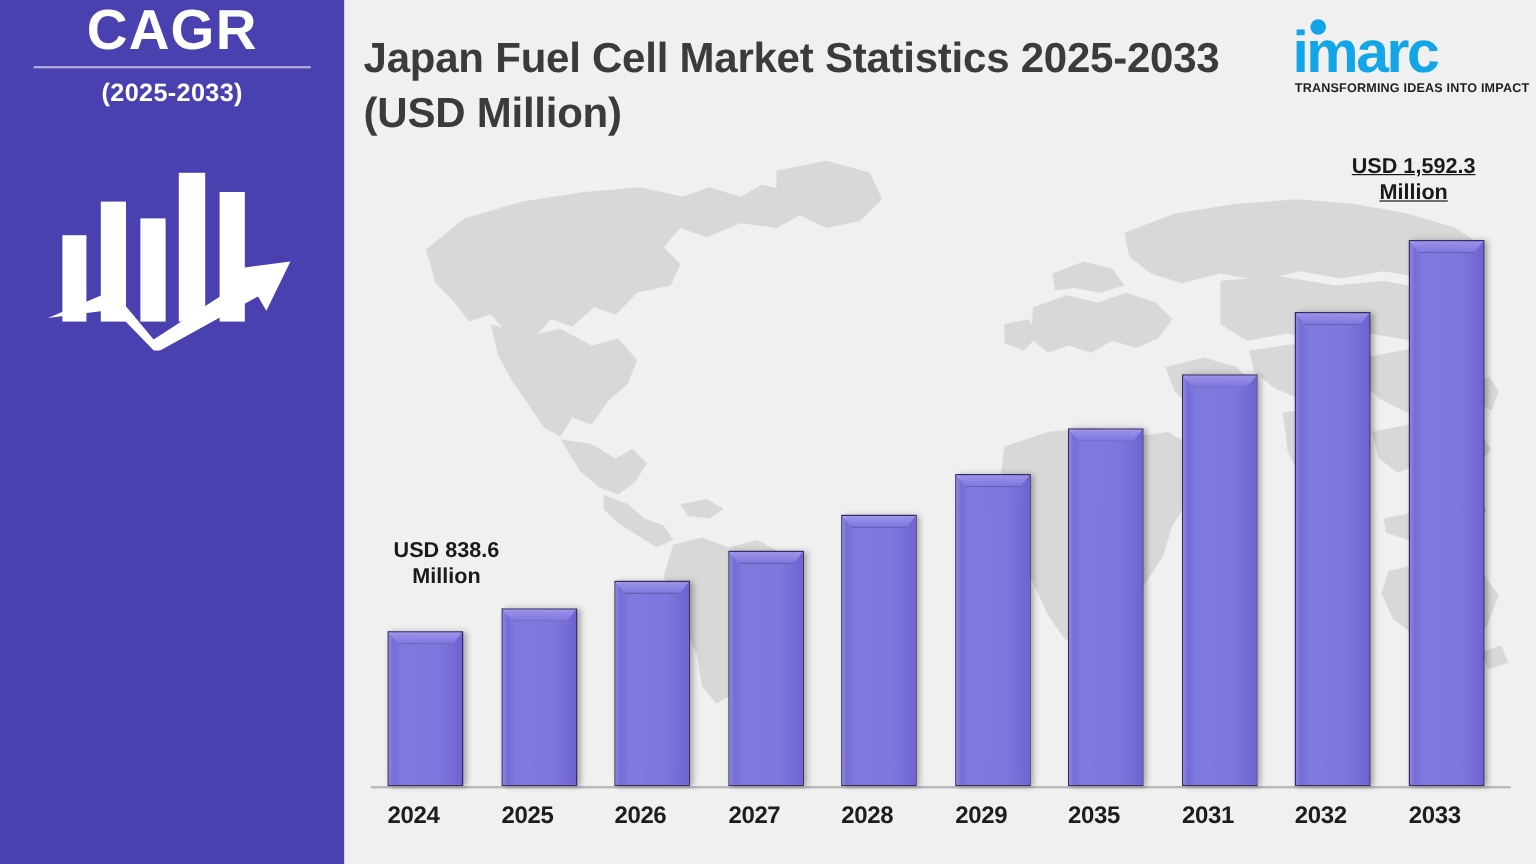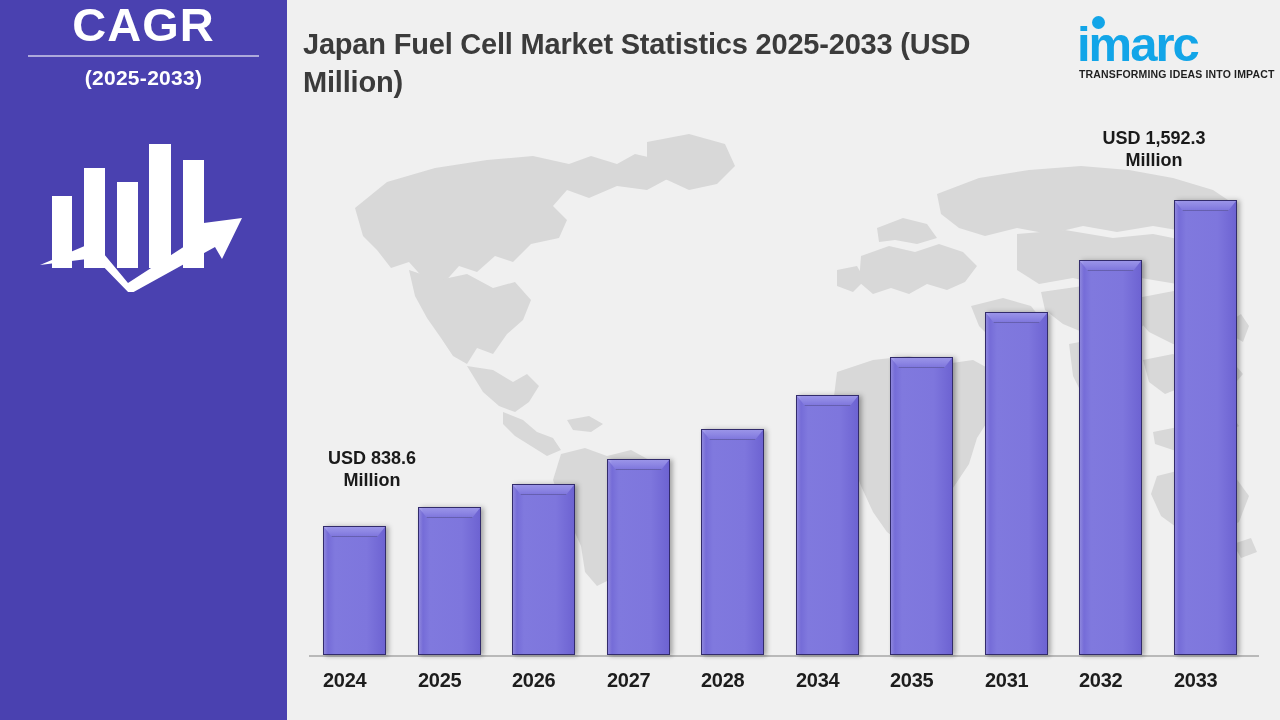--- a/index.html
+++ b/index.html
@@ -43,21 +43,21 @@
   }
 
   
   #world-map {
     position:absolute; left:30px; top:120px;
     width:940px; height:470px; opacity:1; pointer-events:none;
   }
 
   #chart-title {
     position:absolute; left:16px; top:26px; width:770px;
-    font-size:29px; font-weight:bold; color:#3b3b3b;
+    font-size:35px; font-weight:bold; color:#3b3b3b;
     line-height:1.30; letter-spacing:-0.2px;
   }
 
   
   #logo { position:absolute; right:15px; top:8px; width:188px; height:78px; }
   #logo-dot {
     position:absolute; left:15px; top:8px;
     width:13px; height:13px; border-radius:50%; background:#12a5e8;
   }
   #logo-word {
@@ -101,21 +101,21 @@
   .year-label {
     position:absolute; bottom:28px; width:63px; 
     font-size:20px; font-weight:bold; color:#1d1d1d; letter-spacing:-0.3px;
   }
 
   .value-label {
     position:absolute; font-size:18px; font-weight:bold;
     color:#1a1a1a; text-align:center; line-height:1.22; width:150px;
   }
   #label-first { left:10px; top:448px; }
-  #label-last  { left:792px; top:128px; }
+  #label-last  { left:816px; top:128px;text-decoration:underline; }
 </style>
 </head>
 <body>
 
 <div id="sidebar">
 
   <div id="cagr-block">
     <div id="cagr-title">CAGR</div>
     <div id="cagr-divider"></div>
     <div id="cagr-period">(2025-2033)</div>
@@ -230,20 +230,20 @@
         <div class="bar-col" style="left: 887px;">
           <div class="bar" style="height: 455px;"></div>
         </div>
       </div>
     <div id="years-layer">
         <div class="year-label" style="left: 36px;">2024</div>
         <div class="year-label" style="left: 131px;">2025</div>
         <div class="year-label" style="left: 225px;">2026</div>
         <div class="year-label" style="left: 320px;">2027</div>
         <div class="year-label" style="left: 414px;">2028</div>
-        <div class="year-label" style="left: 509px;">2034</div>
+        <div class="year-label" style="left: 509px;">2029</div>
         <div class="year-label" style="left: 603px;">2035</div>
         <div class="year-label" style="left: 698px;">2031</div>
         <div class="year-label" style="left: 792px;">2032</div>
         <div class="year-label" style="left: 887px;">2033</div>
       </div>
   </div>
 </div>
 
 </body></html>

